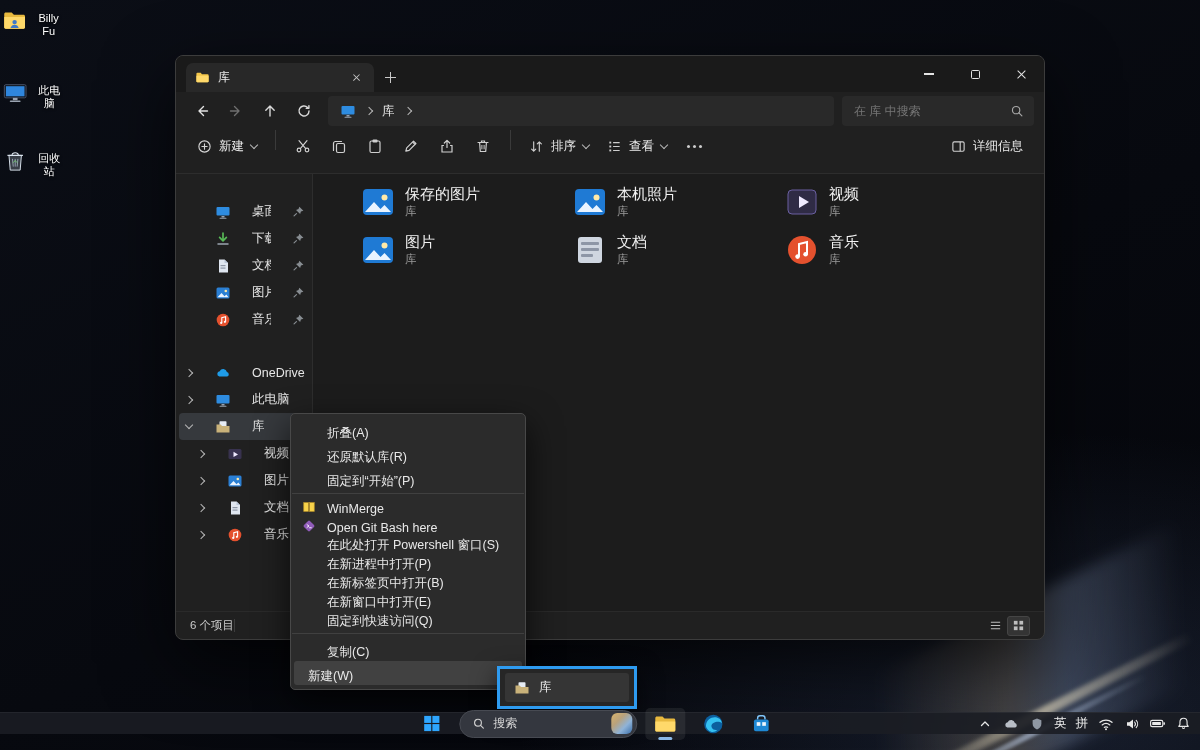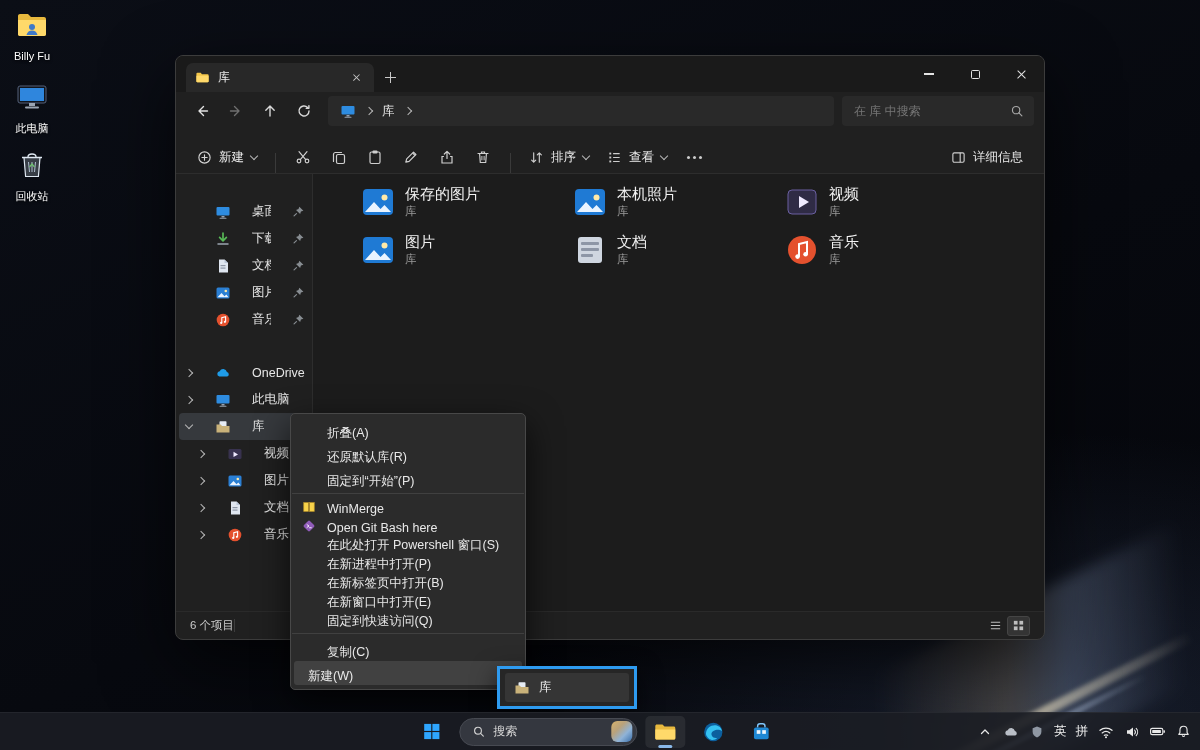--- a/index.html
+++ b/index.html
@@ -16,21 +16,21 @@
   
   .streak{position:absolute;pointer-events:none;z-index:0}
   .streak1{right:-60px;bottom:-6px;width:460px;height:150px;transform:rotate(-27deg);filter:blur(7px);
     background:linear-gradient(115deg,transparent 18%,rgba(242,214,166,.20) 45%,rgba(176,198,238,.24) 58%,transparent 82%)}
   .streak2{right:-10px;bottom:34px;width:330px;height:10px;transform:rotate(-27deg);filter:blur(2px);
     background:linear-gradient(90deg,transparent,rgba(255,242,208,.55),transparent)}
   .streak3{right:40px;bottom:12px;width:260px;height:6px;transform:rotate(-27deg);filter:blur(1.5px);
     background:linear-gradient(90deg,transparent,rgba(210,228,255,.5),transparent)}
 
   
-  .dicon{position:absolute;left:2px;width:60px;display:flex;flex-direction:column;align-items:center;gap:8px;z-index:1}
+  .dicon{position:absolute;left:2px;width:60px;display:flex;flex-direction:row;align-items:center;gap:8px;z-index:1}
   .dicon .ic{width:34px;height:34px}
   .dicon .lbl{font-size:11px;color:#fff;text-shadow:0 1px 3px rgba(0,0,0,.95);text-align:center;line-height:1.15}
   #di1{top:8px}#di2{top:80px}#di3{top:148px}
 
   
   .win{position:absolute;left:175px;top:55px;width:870px;height:585px;background:#202020;
     border:1px solid #3c3c3c;border-radius:8px;box-shadow:0 24px 70px rgba(0,0,0,.65);
     display:flex;flex-direction:column;overflow:hidden;z-index:10}
   .titlebar{height:36px;display:flex;align-items:flex-end;background:#1a1a1a;position:relative;flex:none}
   .tab{margin-left:10px;height:29px;width:188px;background:#282828;border-radius:7px 7px 0 0;
@@ -54,21 +54,21 @@
   .nbtn{width:32px;height:30px;border-radius:4px;display:flex;align-items:center;justify-content:center;flex:none}
   .crumb{flex:1;height:30px;margin:0 6px;background:#292929;border-radius:4px;display:flex;align-items:center;
     padding:0 12px;gap:10px;font-size:12.5px;color:#ececec}
   .chev{width:6px;height:6px;border-right:1.3px solid #b6b6b6;border-bottom:1.3px solid #b6b6b6;display:inline-block;flex:none}
   .chev.r{transform:rotate(-45deg)}
   .chev.d{transform:rotate(45deg);margin-top:-3px}
   .searchbox{width:192px;height:30px;background:#292929;border-radius:4px;display:flex;align-items:center;
     padding:0 10px 0 12px;gap:8px;flex:none}
   .searchbox input{flex:1;min-width:0;background:transparent;border:0;outline:0;color:#a6a6a6;font-size:12px;font-family:Liberation Sans, sans-serif}
 
-  .tools{height:44px;display:flex;align-items:flex-end;padding:0 12px;border-bottom:1px solid #2d2d2d;gap:0;flex:none}
+  .tools{height:44px;display:flex;align-items:flex-start;padding:0 12px;border-bottom:1px solid #2d2d2d;gap:0;flex:none}
   .tbtn{height:32px;border-radius:4px;display:flex;align-items:center;justify-content:center;padding:0 9px;gap:7px;
     font-size:12.5px;color:#ebebeb;flex:none}
   .ibtn{width:36px;padding:0}
   .tsep{width:1px;height:20px;background:#3a3a3a;margin:0 9px;flex:none}
   .dots{display:flex;gap:3px}.dots i{width:3px;height:3px;border-radius:50%;background:#ccc}
   .tspacer{flex:1}
 
   .mainrow{flex:1;display:flex;min-height:0}
   .sidebar{width:137px;border-right:1px solid #2d2d2d;padding-top:24px;font-size:12.5px;flex:none}
   .sb-item{height:27px;display:flex;align-items:center;padding:0 7px 0 8px;gap:21px;color:#e6e6e6}
@@ -104,21 +104,21 @@
   .cm-item.hl{background:#414141;margin:0 3px;border-radius:3px;padding-left:14px}
   .cm-arrow{position:absolute;right:10px;top:50%;margin-top:-4px}
 
   
   .submenu{position:absolute;left:497px;top:666px;width:140px;height:43px;background:#262626;
     border:3px solid #2e9bf0;z-index:60;display:flex;align-items:center;padding:0 5px;box-shadow:0 8px 24px rgba(0,0,0,.6)}
   .sm-item{flex:1;height:29px;display:flex;align-items:center;gap:9px;padding:0 9px;background:#353535;border-radius:3px;font-size:12.5px;color:#f0f0f0}
   .sm-item .ic16{width:16px;height:16px;flex:none}
 
   
-  .taskbar{position:absolute;left:0;right:0;bottom:0;height:38px;background:rgba(27,29,35,.9);
+  .taskbar{position:absolute;left:0;right:0;bottom:16px;height:22px;background:rgba(27,29,35,.9);
     border-top:1px solid rgba(255,255,255,.05);z-index:100}
   .tb-center{position:absolute;left:50%;top:0;transform:translateX(-51%);height:100%;display:flex;align-items:center;gap:8px}
   .tb-btn{width:40px;height:32px;border-radius:5px;display:flex;align-items:center;justify-content:center;position:relative;flex:none}
   .tb-btn.active{background:rgba(255,255,255,.07)}
   .tb-btn.active::after{content:"";position:absolute;bottom:0;left:50%;transform:translateX(-50%);
     width:14px;height:3px;border-radius:2px;background:#8ab8e8}
   .tb-search{height:28px;width:178px;background:#34373f;border:1px solid #474a52;border-radius:14px;
     display:flex;align-items:center;padding:0 4px 0 12px;gap:8px;font-size:12px;color:#d6d6d6;flex:none}
   .tb-thumb{margin-left:auto;width:21px;height:21px;border-radius:6px;flex:none;
     background:linear-gradient(135deg,#d9b36b 0%,#b9a27c 35%,#8fb3d8 65%,#3a6ea8 100%)}

